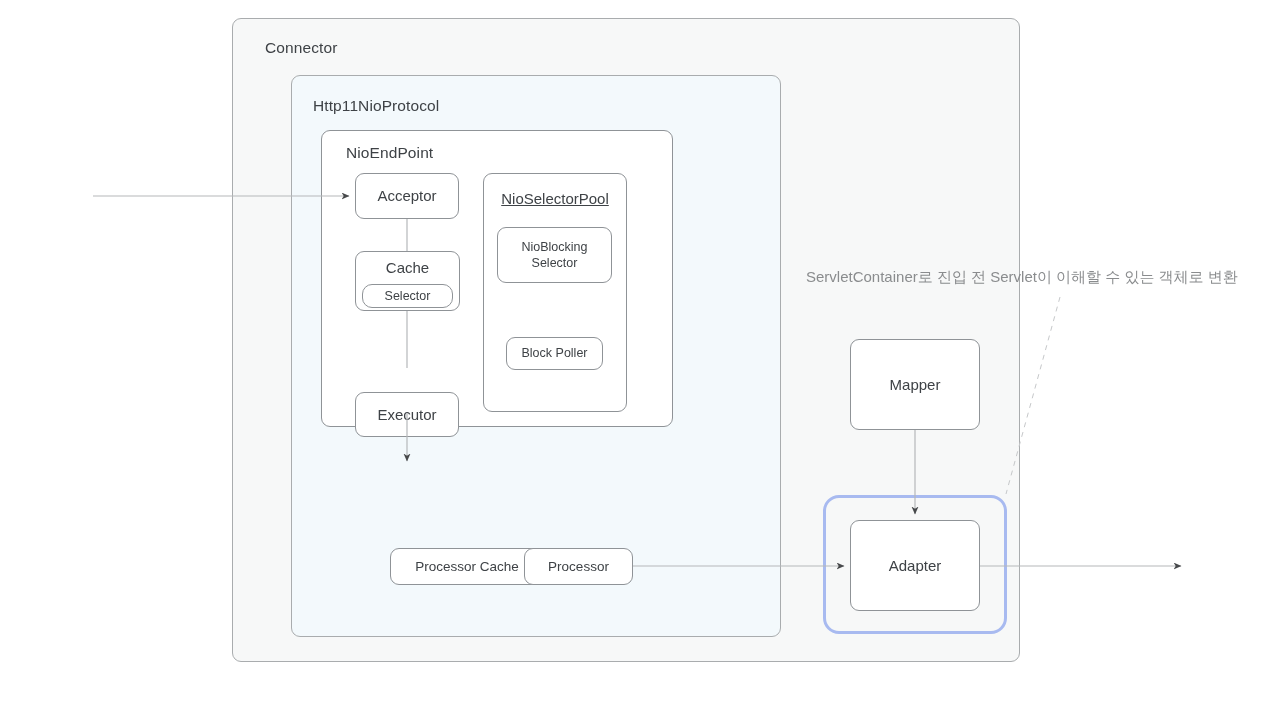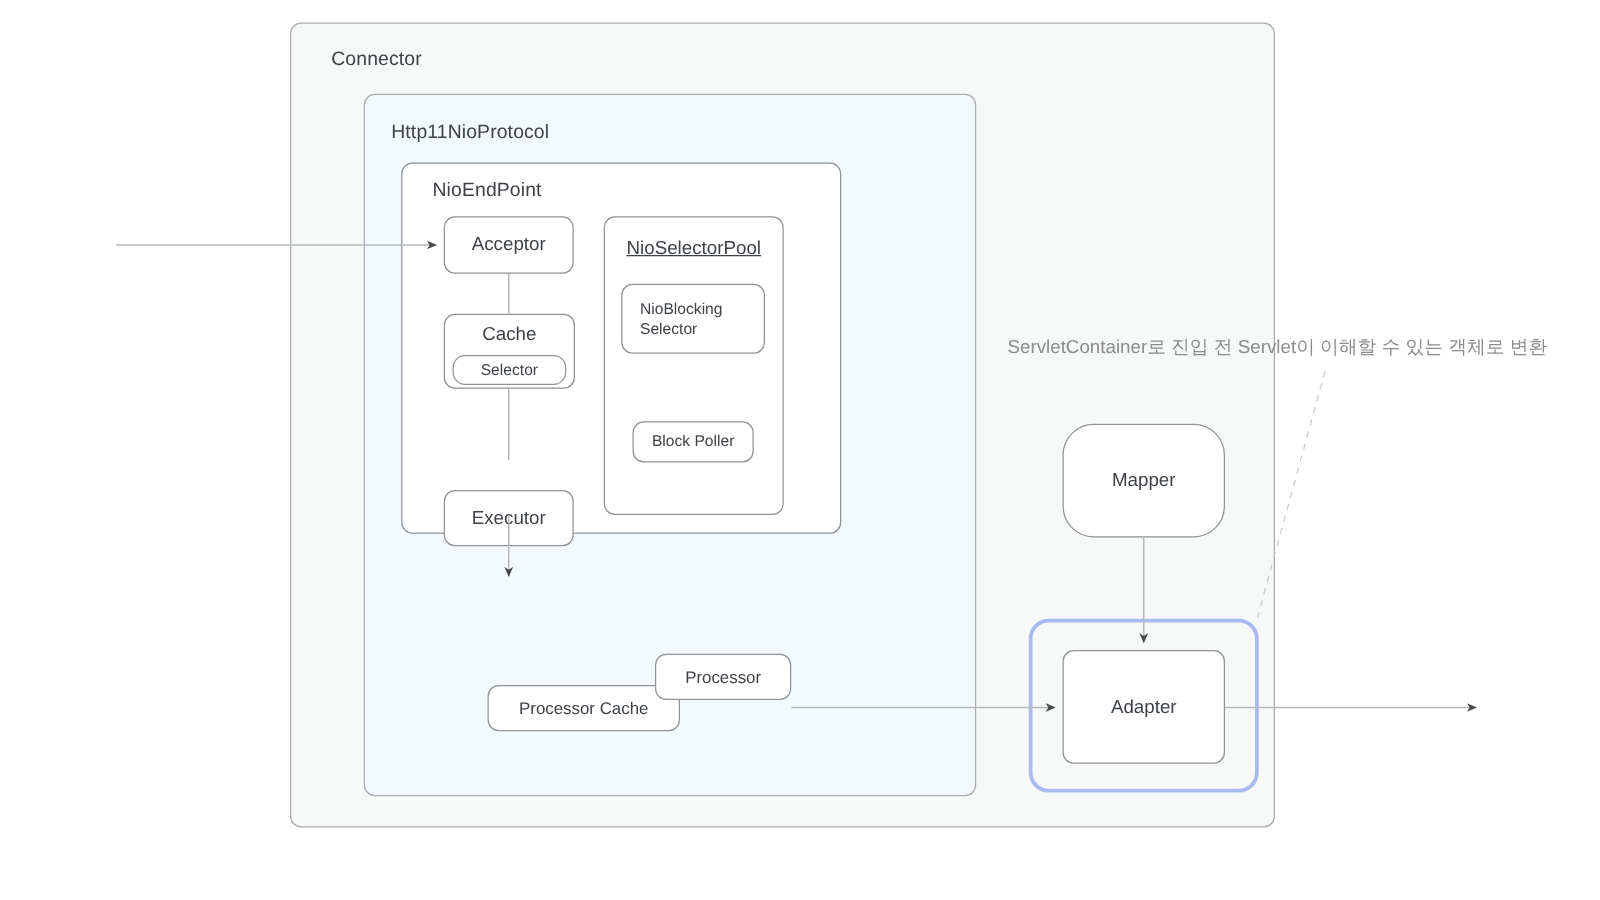--- a/index.html
+++ b/index.html
@@ -19,40 +19,41 @@
     position: absolute;
     border-radius: 9px;
     border: 1px solid var(--box-border, #8f9397);
     background: #ffffff;
   }
   .container-box {
     border: 1px solid var(--container-border, #a9acae);
   }
   .fill-connector { background: var(--connector-fill, #f7f8f8); }
   .fill-protocol  { background: var(--protocol-fill, #f3f9fc); }
-  .fill-gray      { background: var(--connector-fill, #f7f8f8); border-radius: 25px; }
+  .fill-gray      { background: var(--connector-fill, #f7f8f8); }
   .corner-label {
     position: absolute;
     font-size: 15.5px;
     letter-spacing: 0.1px;
     white-space: nowrap;
     color: var(--text, #3e4246);
   }
   .top-center-label {
     position: absolute;
     left: 0; right: 0;
     text-align: center;
     font-size: 15px;
     white-space: nowrap;
     color: var(--text, #3e4246);
   }
   .center-box {
     display: flex;
     align-items: center;
     justify-content: center;
+    text-align: center;
     font-size: 15px;
     line-height: 1.3;
     color: var(--text, #3e4246);
   }
   .small-text { font-size: 12.5px; }
   .mid-text { font-size: 13.5px; }
   .highlight-box {
     position: absolute;
     border: 3px solid var(--highlight, #a8baf0);
     border-radius: 16px;
@@ -117,21 +118,21 @@
   <div class="box center-box small-text" style="left:497px; top:227px; width:115px; height:56px; padding:0 14px;">
     <span>NioBlocking Selector</span>
   </div>
   <div class="box center-box small-text" style="left:506px; top:337px; width:97px; height:33px;">
     <span>Block Poller</span>
   </div>
 
   <div class="box center-box mid-text" style="left:347px; top:548px; width:154px; height:37px;margin-left:43px;">
     <span>Processor Cache</span>
   </div>
-  <div class="box center-box mid-text" style="left:524px; top:523px; width:109px; height:37px;">
+  <div class="box center-box mid-text" style="left:524px; top:548px; width:109px; height:37px;">
     <span>Processor</span>
   </div>
 
   <div class="box center-box fill-gray" style="left:850px; top:339px; width:130px; height:91px; background:#ffffff;">
     <span>Mapper</span>
   </div>
 
   <div class="highlight-box" style="left:823px; top:495px; width:184px; height:139px;"></div>
 
   <div class="box center-box" style="left:850px; top:520px; width:130px; height:91px;">

